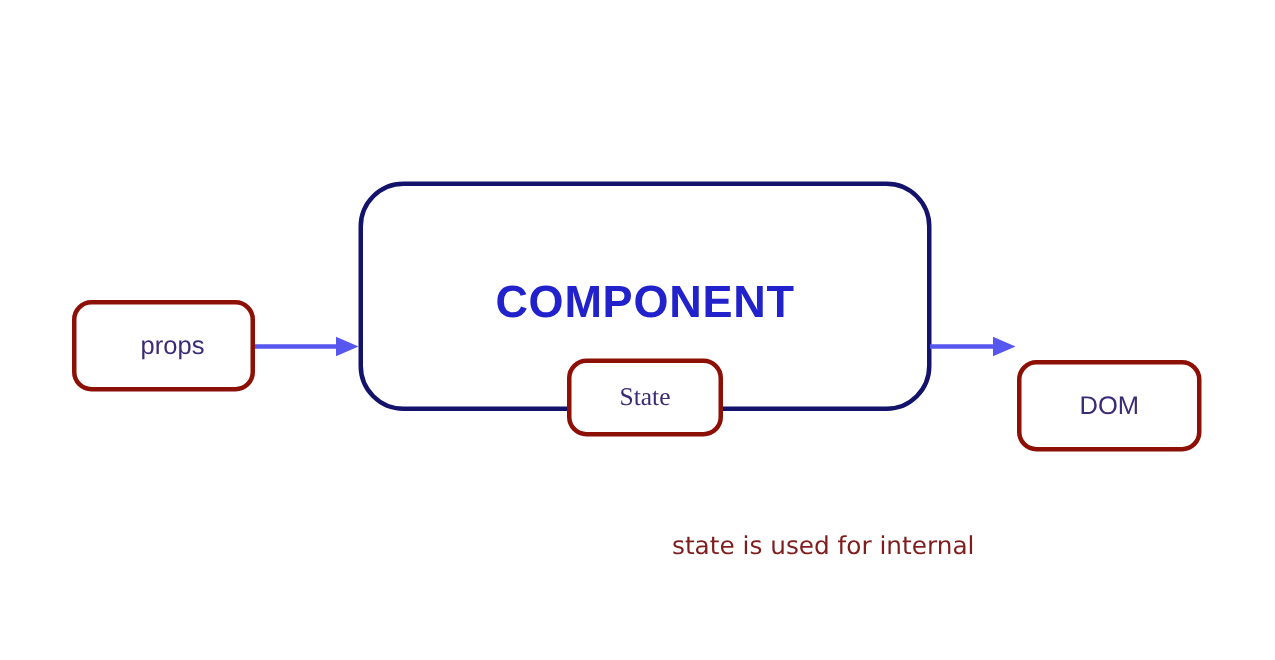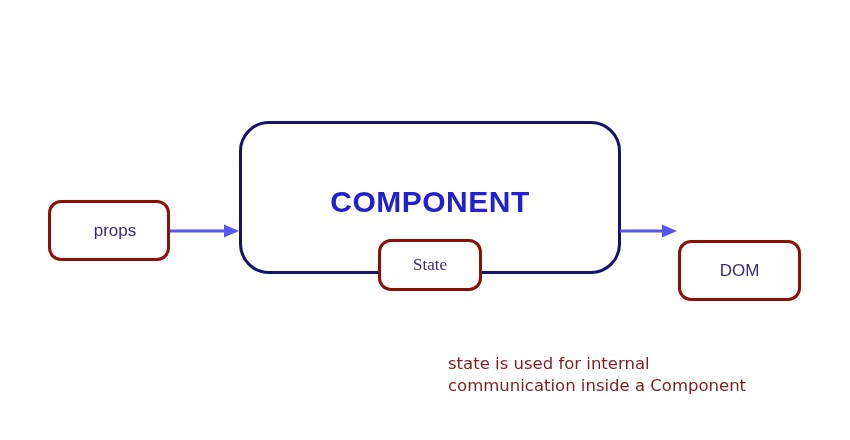--- a/index.html
+++ b/index.html
@@ -94,16 +94,15 @@
     <line x1="0" y1="10" x2="44" y2="10"></line>
     <polygon points="42,3.5 57,10 42,16.5"></polygon>
   </svg>
 
   <div class="node node-dom">
     <span>DOM</span>
   </div>
 
   <div class="caption">
     <div>state is used for internal</div>
-    <div>communication inside a Component</div>
   </div>
 
 </div>
 
 </body></html>

